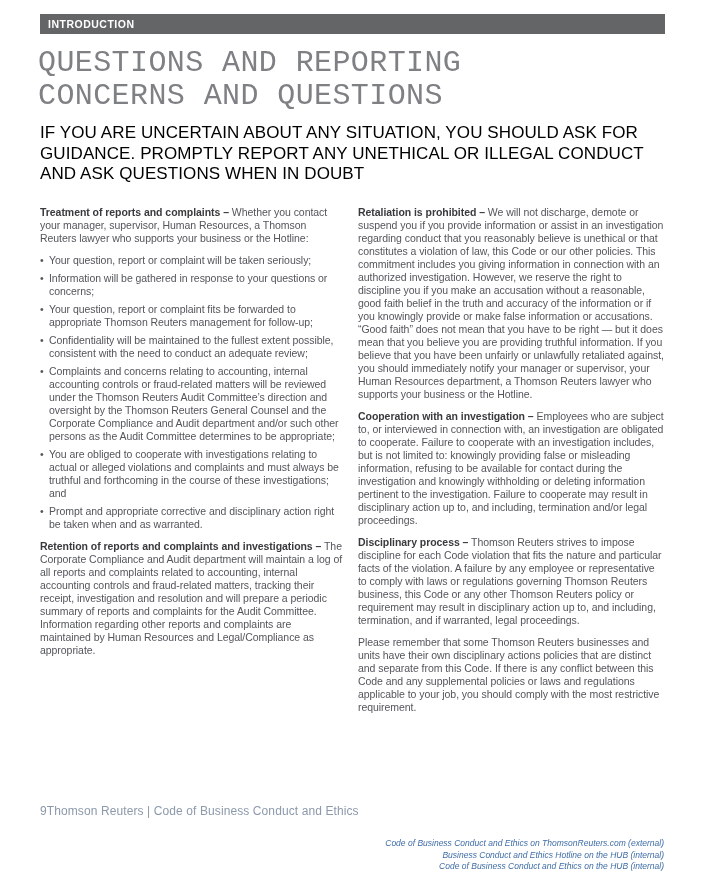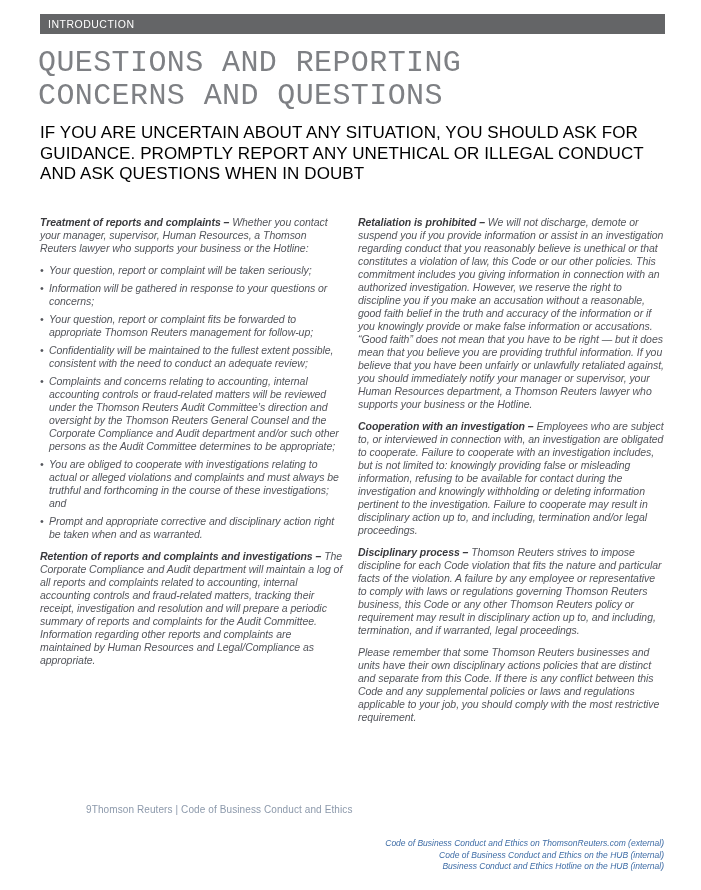--- a/index.html
+++ b/index.html
@@ -4,49 +4,49 @@
 <style>
   html,body { margin:0; padding:0; background:#e8e8e8; }
   .page {
     position:relative; width:701px; height:890px; margin:0 auto;
     background:#ffffff; overflow:hidden;
     font-family:"Liberation Sans", sans-serif;
   }
   .section-bar {
     position:absolute; left:40px; top:14px; width:625px; height:20px;
     background:#646567; color:#ffffff; font-size:10.5px; letter-spacing:0.5px;
-    display:flex; align-items:center; padding-left:8px; box-sizing:border-box;
+    display:flex; align-items:center; padding-left:8px; box-sizing:border-box;font-weight:bold;
   }
   .page-title {
     position:absolute; left:38px; top:47px;
     font-size:30px; line-height:33px; font-weight:400;
     color:#7e8084; letter-spacing:0.4px;font-family:Liberation Mono, monospace;
   }
   .page-subtitle {
     position:absolute; left:40px; top:123px; width:612px;
     font-size:17px; line-height:20.5px; font-weight:400;
     color:#000000; letter-spacing:0.1px;
   }
-  .col { position:absolute; top:216px;font-style:italic; }
+  .col { position:absolute; top:206px; }
   .col-left  { left:40px;  width:303px; }
   .col-right { left:358px; width:307px; }
   .col p {
     margin:0 0 9px 0; font-size:10.5px; line-height:13px;
     color:#53555b; letter-spacing:-0.05px;
   }
   .lead { font-weight:bold; color:#3a3a3e; }
   .bullets { list-style:none; margin:0 0 9px 0; padding:0; }
   .bullets li {
     position:relative; padding-left:9px; margin:0 0 5px 0;
     font-size:10.5px; line-height:13px; color:#53555b; letter-spacing:-0.05px;
   }
   .bullets .marker { position:absolute; left:0; top:0; color:#53555b; }
   .footer-left {
     position:absolute; left:40px; top:804px;
-    font-size:10px; color:#8c99ab; letter-spacing:0.1px;margin-left:46px;
+    font-size:12px; color:#8c99ab; letter-spacing:0.1px;
   }
   .footer-links {
     position:absolute; right:37px; top:838px; text-align:right;
     font-size:8.5px; line-height:11.5px; color:#3f6da6;
   }
   .footer-links .link { display:block; cursor:pointer;font-style:italic; }
 </style>
 </head>
 <body>
 
@@ -81,17 +81,17 @@
     <p><span class="lead">Retaliation is prohibited –</span><span> We will not discharge, demote or suspend you if you provide information or assist in an investigation regarding conduct that you reasonably believe is unethical or that constitutes a violation of law, this Code or our other policies. This commitment includes you giving information in connection with an authorized investigation. However, we reserve the right to discipline you if you make an accusation without a reasonable, good faith belief in the truth and accuracy of the information or if you knowingly provide or make false information or accusations. “Good faith” does not mean that you have to be right — but it does mean that you believe you are providing truthful information. If you believe that you have been unfairly or unlawfully retaliated against, you should immediately notify your manager or supervisor, your Human Resources department, a Thomson Reuters lawyer who supports your business or the Hotline.</span></p>
     <p><span class="lead">Cooperation with an investigation –</span><span> Employees who are subject to, or interviewed in connection with, an investigation are obligated to cooperate. Failure to cooperate with an investigation includes, but is not limited to: knowingly providing false or misleading information, refusing to be available for contact during the investigation and knowingly withholding or deleting information pertinent to the investigation. Failure to cooperate may result in disciplinary action up to, and including, termination and/or legal proceedings.</span></p>
     <p><span class="lead">Disciplinary process –</span><span> Thomson Reuters strives to impose discipline for each Code violation that fits the nature and particular facts of the violation. A failure by any employee or representative to comply with laws or regulations governing Thomson Reuters business, this Code or any other Thomson Reuters policy or requirement may result in disciplinary action up to, and including, termination, and if warranted, legal proceedings.</span></p>
     <p><span class="lead"></span><span>Please remember that some Thomson Reuters businesses and units have their own disciplinary actions policies that are distinct and separate from this Code. If there is any conflict between this Code and any supplemental policies or laws and regulations applicable to your job, you should comply with the most restrictive requirement.</span></p>
   </div>
 
   <div class="footer-left"><span>9</span><span>Thomson Reuters | Code of Business Conduct and Ethics</span></div>
 
   <div class="footer-links">
     <span class="link">Code of Business Conduct and Ethics on ThomsonReuters.com (external)</span>
+    <span class="link">Business Conduct and Ethics Hotline on the HUB (internal)</span>
     <span class="link">Code of Business Conduct and Ethics on the HUB (internal)</span>
-    <span class="link">Business Conduct and Ethics Hotline on the HUB (internal)</span>
   </div>
 
 </div>
 
 </body></html>

